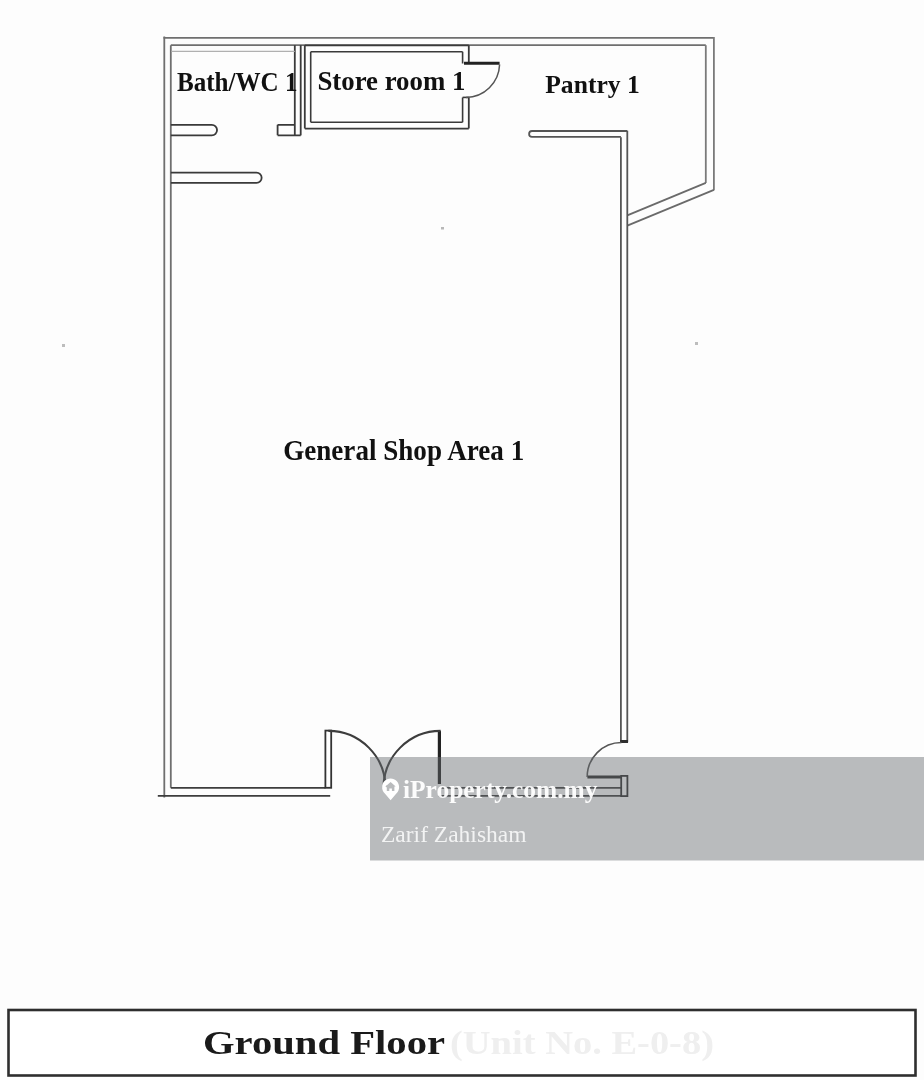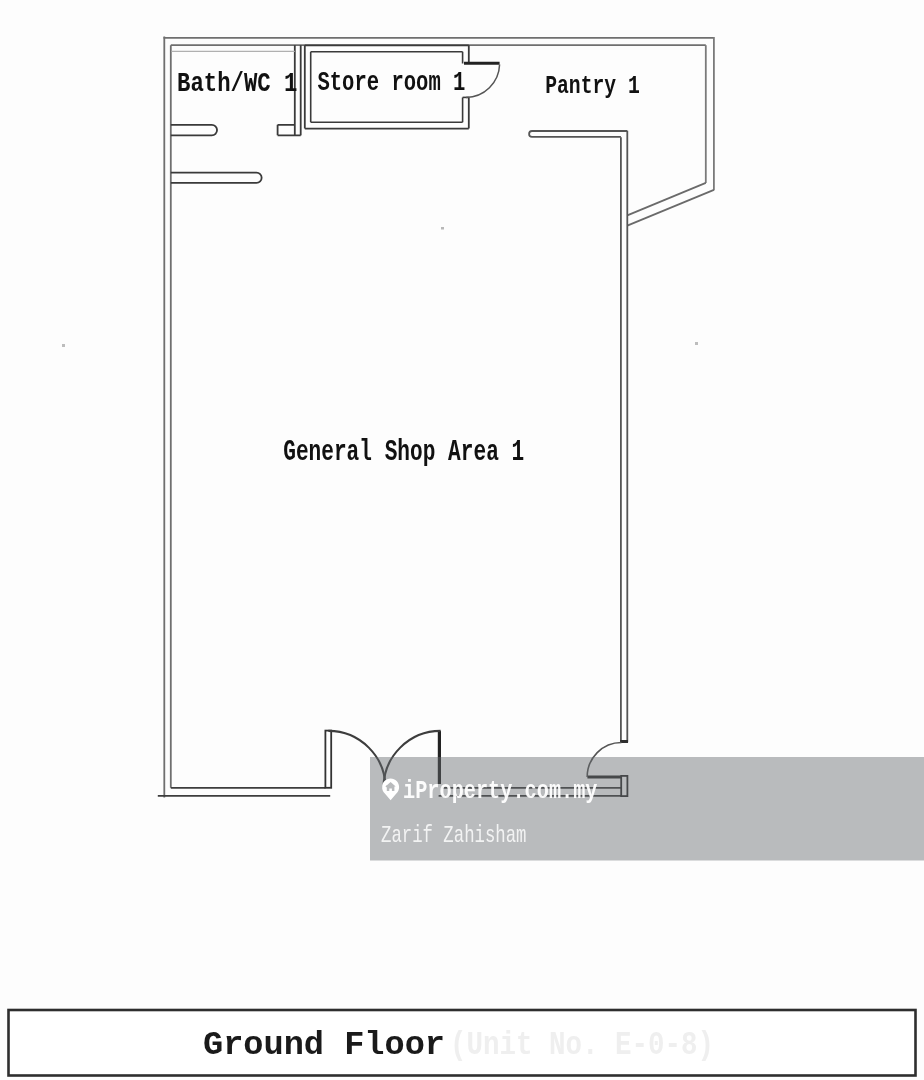--- a/index.html
+++ b/index.html
@@ -1,16 +1,16 @@
 <!DOCTYPE html>
 <html><head>
 <meta charset="utf-8">
 <style>
 html,body{margin:0;padding:0;background:#ffffff;}
-#page{width:924px;height:1080px;position:relative;font-family:Liberation Mono, monospace;background:#fdfdfd;overflow:hidden;}
+#page{width:924px;height:1080px;position:relative;font-family:Liberation Serif, serif;background:#fdfdfd;overflow:hidden;}
 svg{position:absolute;top:0;left:0;}
 </style>
 </head>
 <body>
 <div id="page">
 <svg width="924" height="1080" viewBox="0 0 924 1080">
 
   <rect x="0" y="0" width="924" height="1080" fill="#fdfdfd"></rect>
 
   <g fill="none" stroke-linecap="butt">

